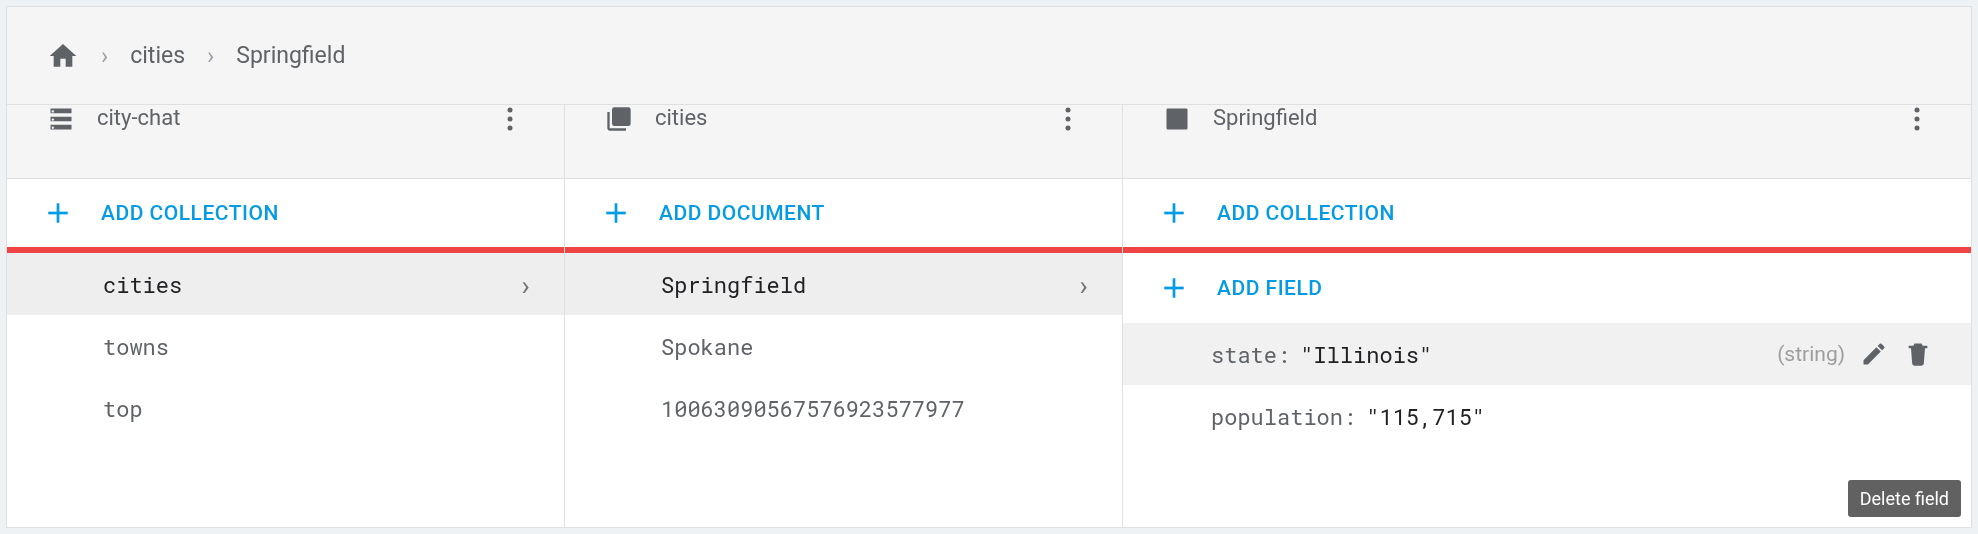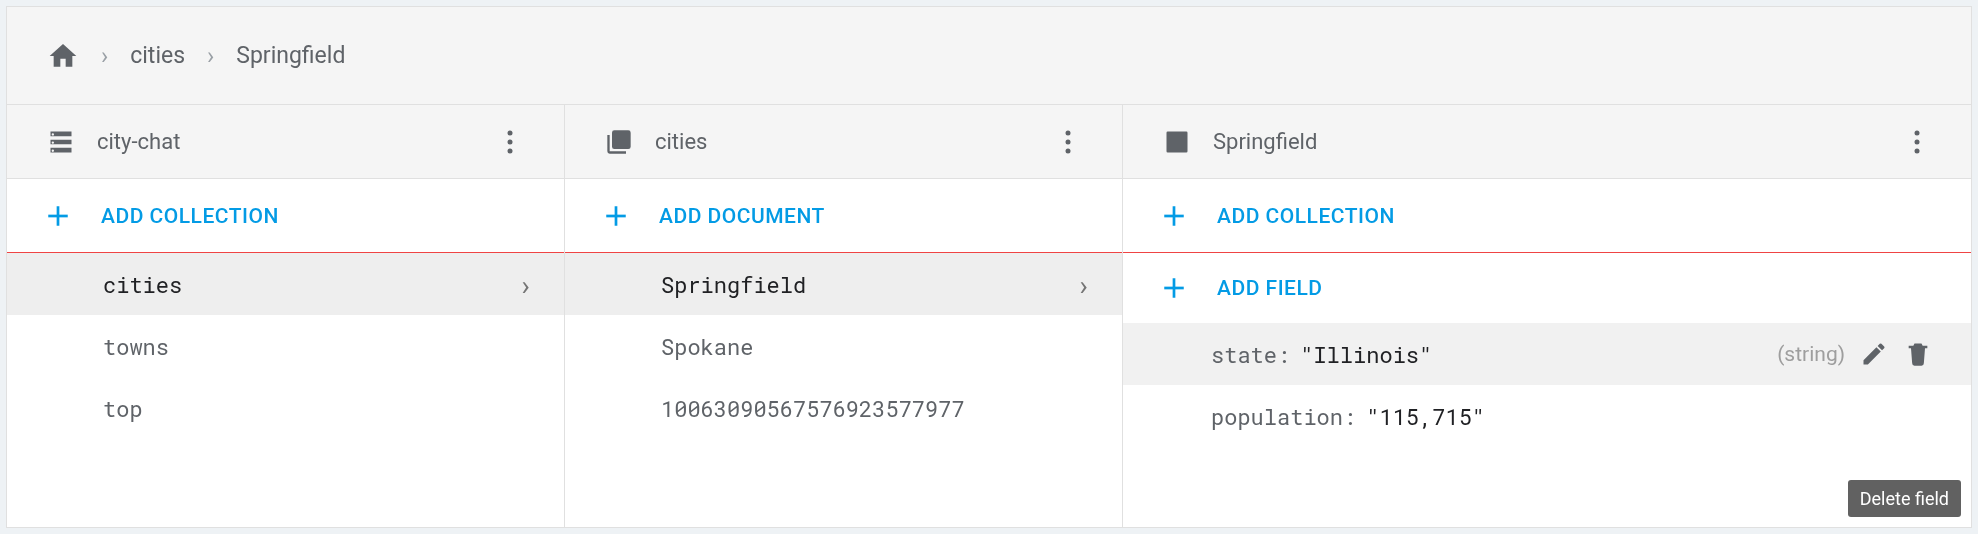--- a/index.html
+++ b/index.html
@@ -50,38 +50,38 @@
     flex-direction: column;
     background: #f5f5f5;
   }
   .col:last-child { border-right: none; }
   .col1 { width: 558px; }
   .col2 { width: 558px; }
   .col3 { flex: 1; }
   .col-header {
     height: 74px;
     display: flex;
-    align-items: center;
+    align-items: flex-start;
     padding: 0 40px 0 40px;
     color: #5f6368;
     font-size: 22px;
     border-bottom: 1px solid #e0e0e0;
   }
   .col-header .hicon { width: 28px; height: 28px; margin-right: 22px; }
   .col-header .hicon svg { width: 28px; height: 28px; fill: #5f6368; display:block;}
   .col-header .spacer { flex: 1; }
   .col-header .menu { width: 28px; height: 28px; display:flex; align-items:center; justify-content:center; cursor:pointer;}
   .col-header .menu svg { width: 6px; height: 24px; fill: #5f6368; }
   .add-row {
     height: 74px;
     display: flex;
     align-items: center;
     padding: 0 0 0 38px;
     background: #fff;
-    border-bottom: 1px solid #ef4444;
+    border-bottom: 6px solid #ef4444;
     color: #039be5;
     font-weight: 500;
     font-size: 21px;
     letter-spacing: 0.5px;
     cursor: pointer;
   }
   .add-row .plus {
     width: 26px; height: 26px; margin-right: 30px;
     display:flex; align-items:center; justify-content:center;
   }

